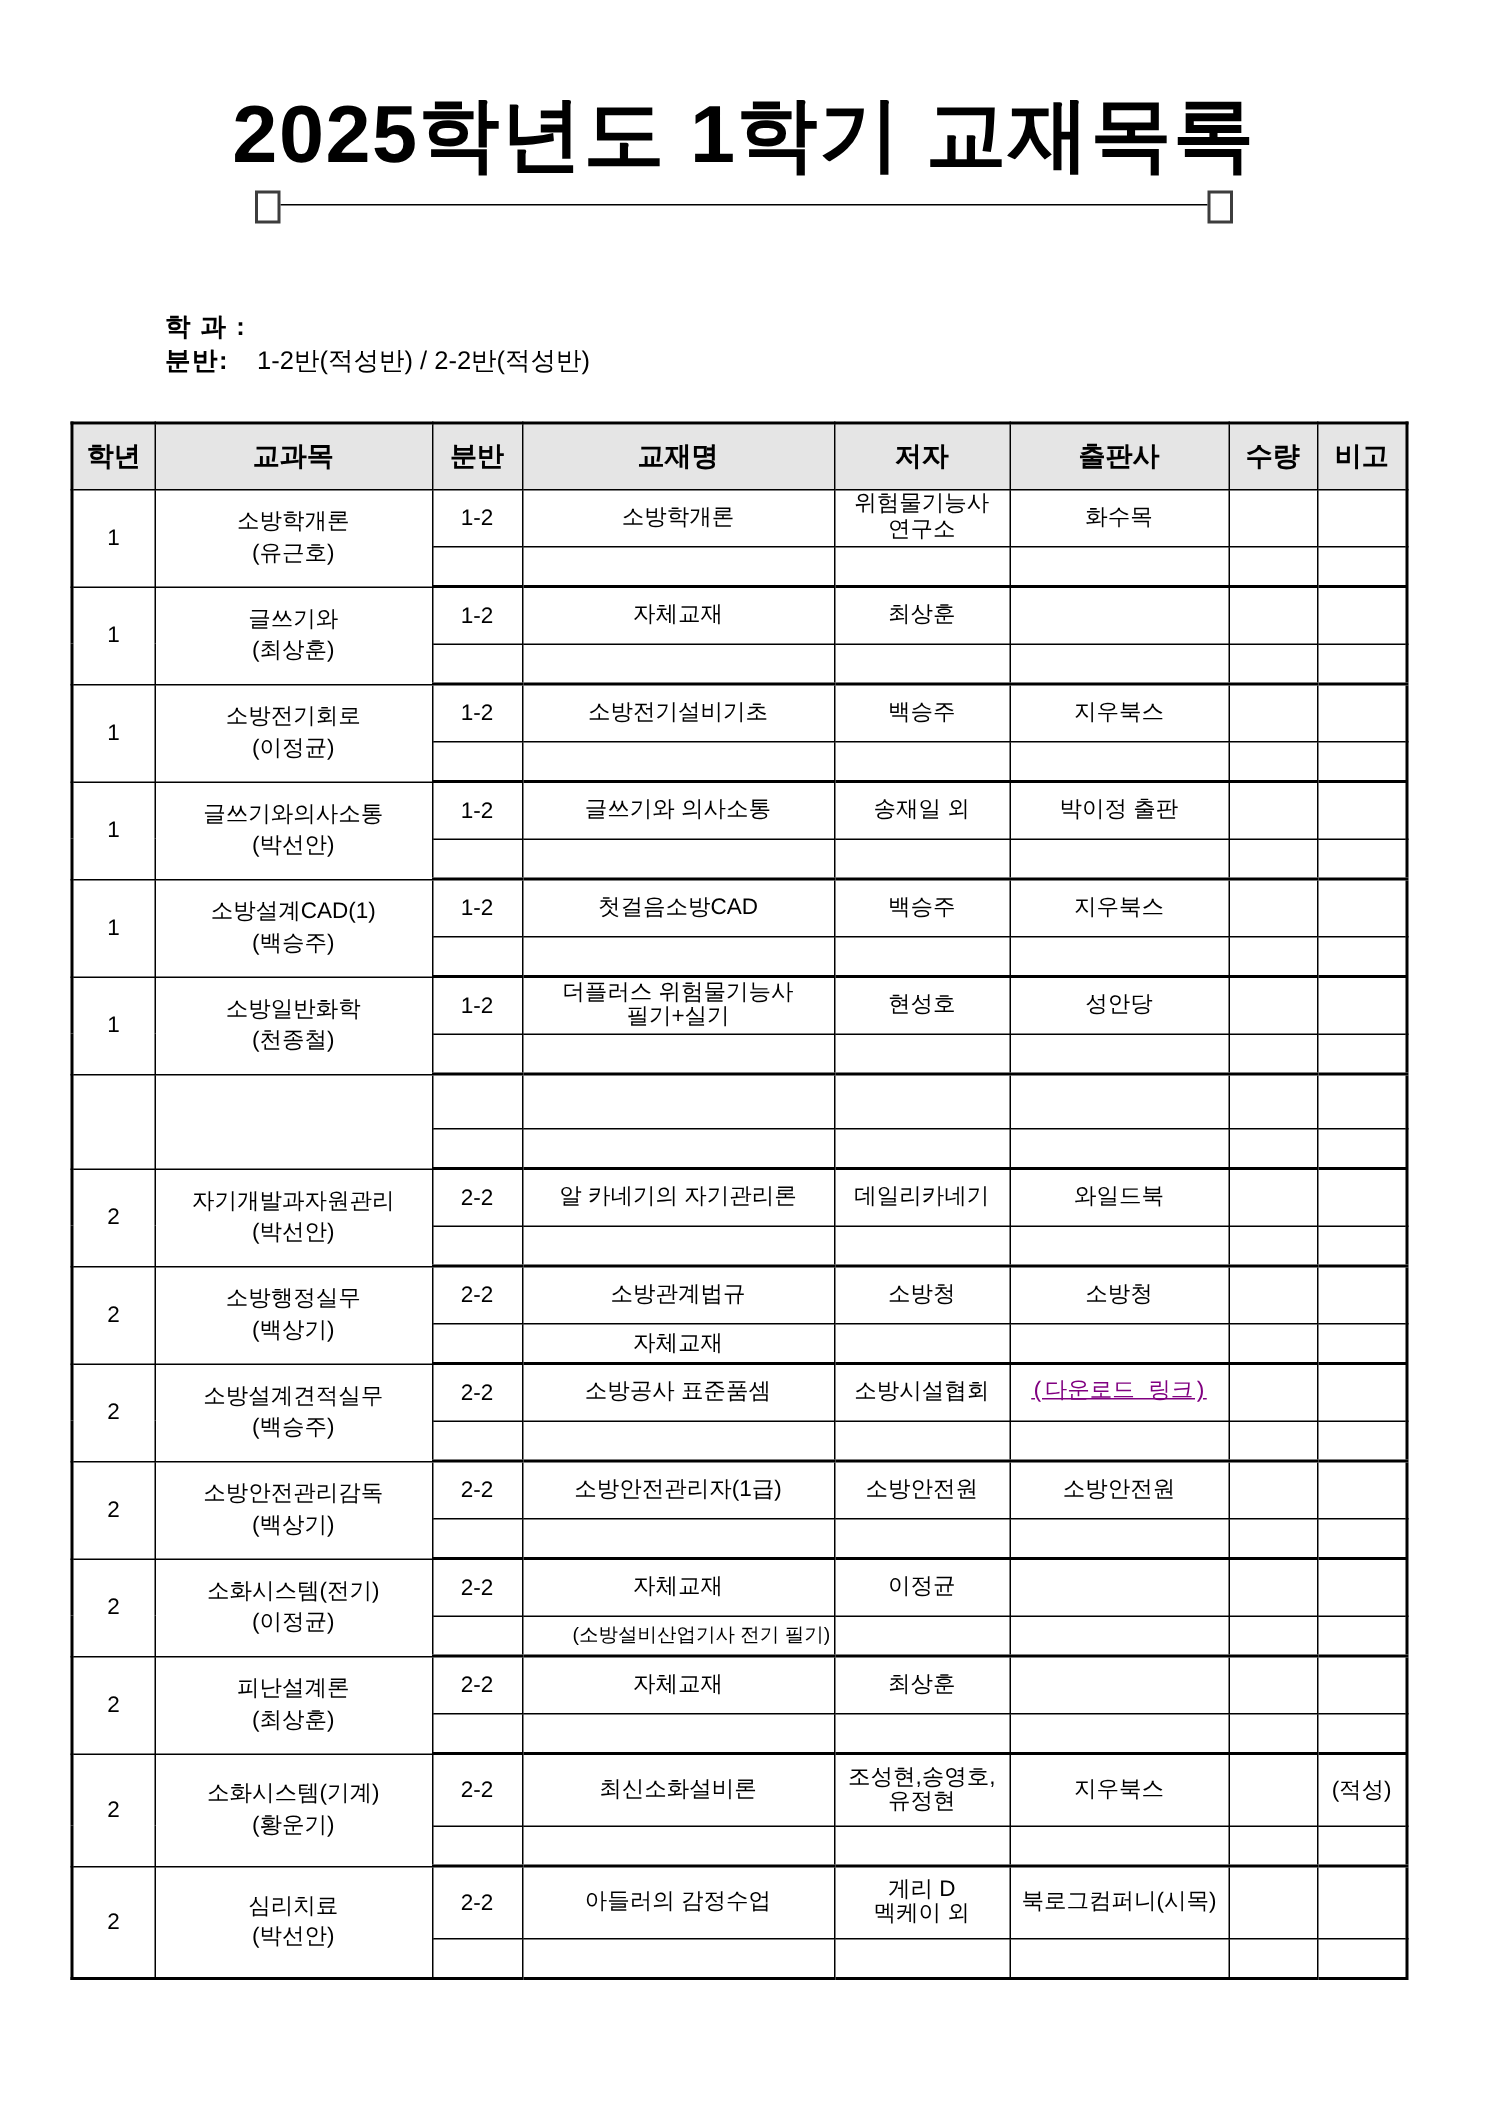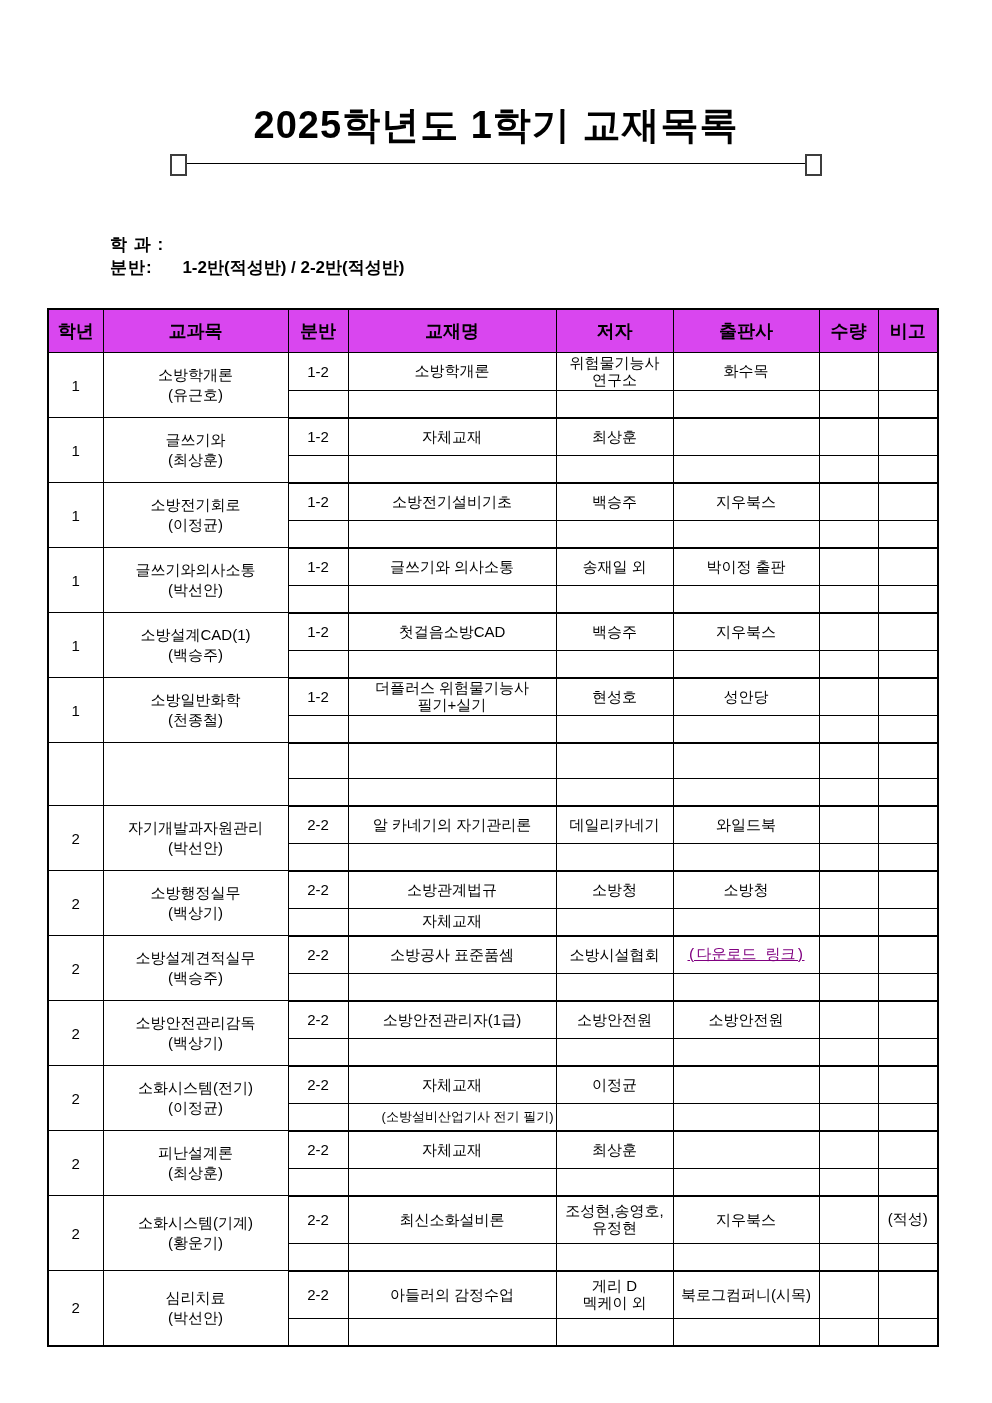--- a/index.html
+++ b/index.html
@@ -5,23 +5,23 @@
   html, body { margin: 0; padding: 0; }
   body {
     width: 992px;
     height: 1403px;
     background: #ffffff;
     color: #000000;
     font-family: "Liberation Sans", "DejaVu Sans", sans-serif;
     overflow: hidden;
   }
   .page-title {
-    margin-top: 104px;
+    margin-top: 59px;
     text-align: center;
-    font-size: 38px;
+    font-size: 54px;
     font-weight: bold;
     letter-spacing: 1px;
     line-height: 1.15;
   }
   .title-underline {
     position: relative;
     width: 652px;
     margin: 5px auto 0;
     height: 23px;
   }
@@ -44,38 +44,38 @@
     display: flex;
     align-items: baseline;
     margin: 57px 0 0 60px;
     font-size: 17px;
     white-space: nowrap;
     flex-direction: column;
   }
   .meta .lbl { font-weight: bold; letter-spacing: 1px; }
   .meta .dept-value { margin-left: 9px; }
   .meta .division-wrap { margin-left: 50px; }
-  .meta .division-value { margin-left: 25px; font-weight: bold; }
+  .meta .division-value { margin-left: 14px; font-weight: normal; }
   table.book-table {
     table-layout: fixed;
     border-collapse: collapse;
     width: 890px;
     margin: 29px 0 0 47px;
     border: 2px solid #000;
   }
   th, td {
     border: 1px solid #000;
     text-align: center;
     vertical-align: middle;
     padding: 0 2px;
     overflow: hidden;
   }
   thead tr { height: 44px; }
   th {
-    background: #d946ef;
+    background: #e5e5e5;
     font-size: 18px;
     font-weight: bold;
   }
   td { font-size: 15px; }
   tr.r-main { height: 38px; }
   tr.r-main.tall { height: 48px; }
   tr.r-main.spacer { height: 36px; }
   tr.r-sub { height: 27px; }
   tr.r-sub td { border-bottom: 2px solid #000; }
   .pre { white-space: pre-line; line-height: 1.12; }

